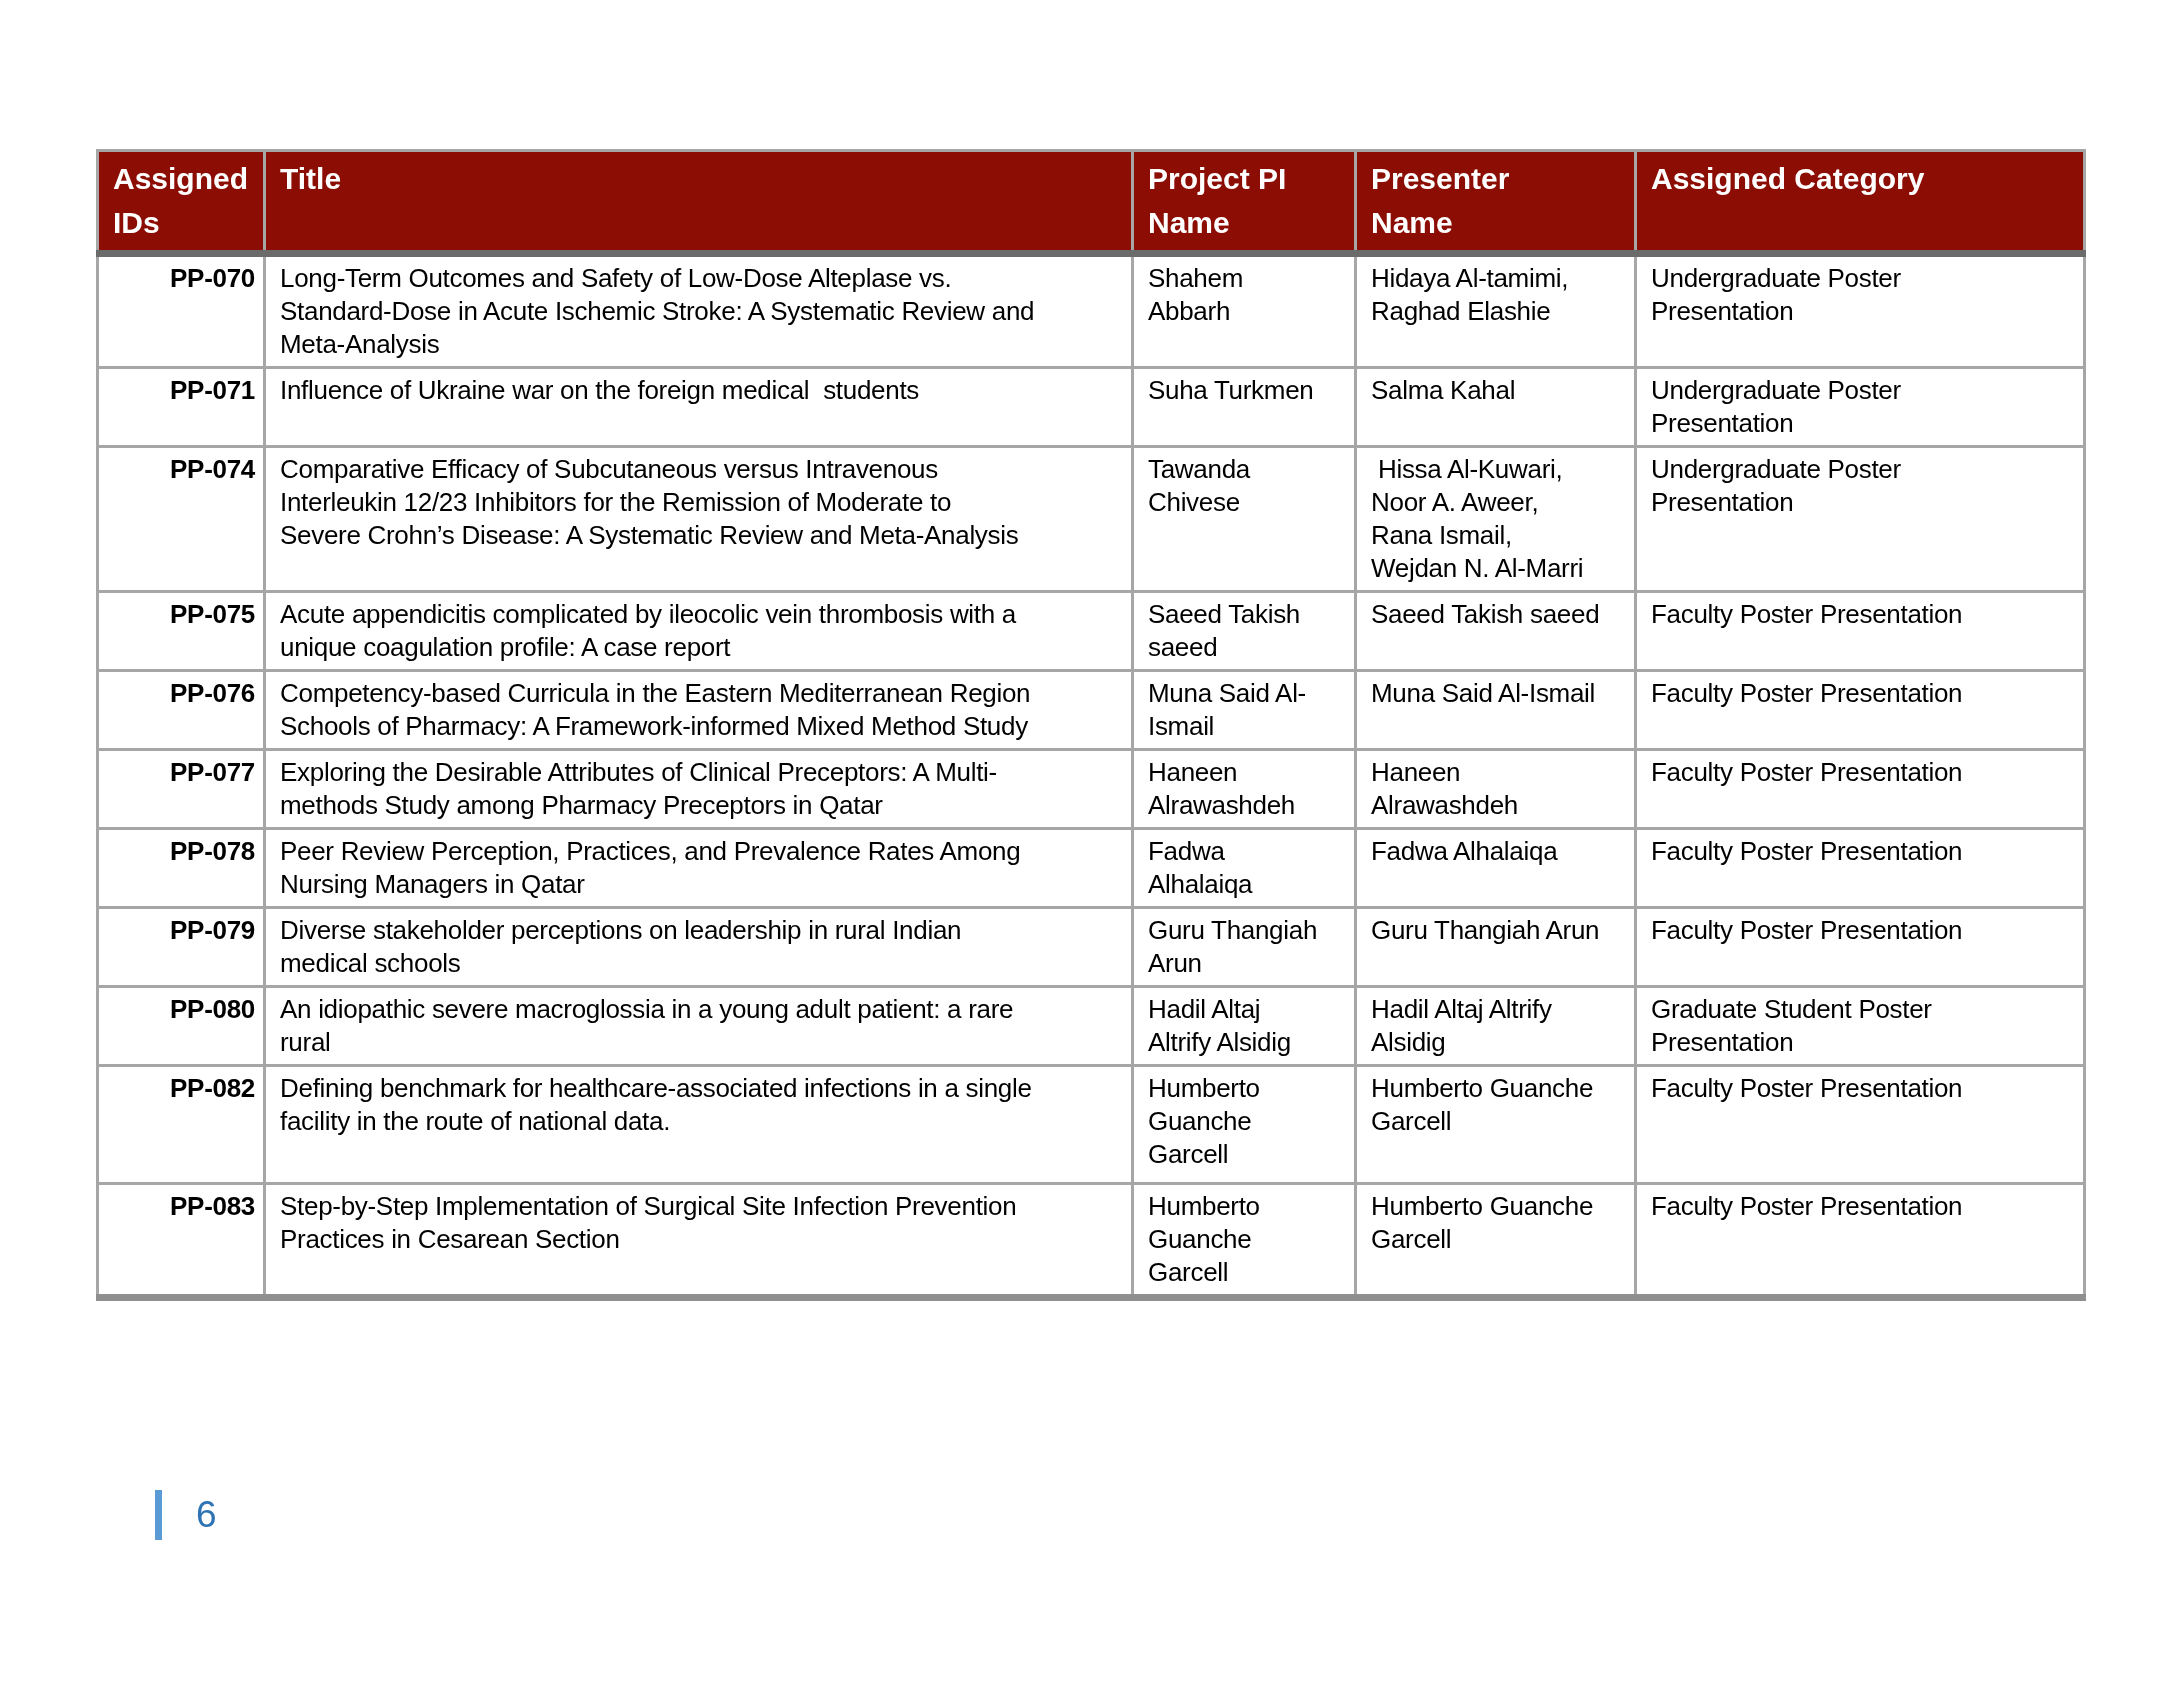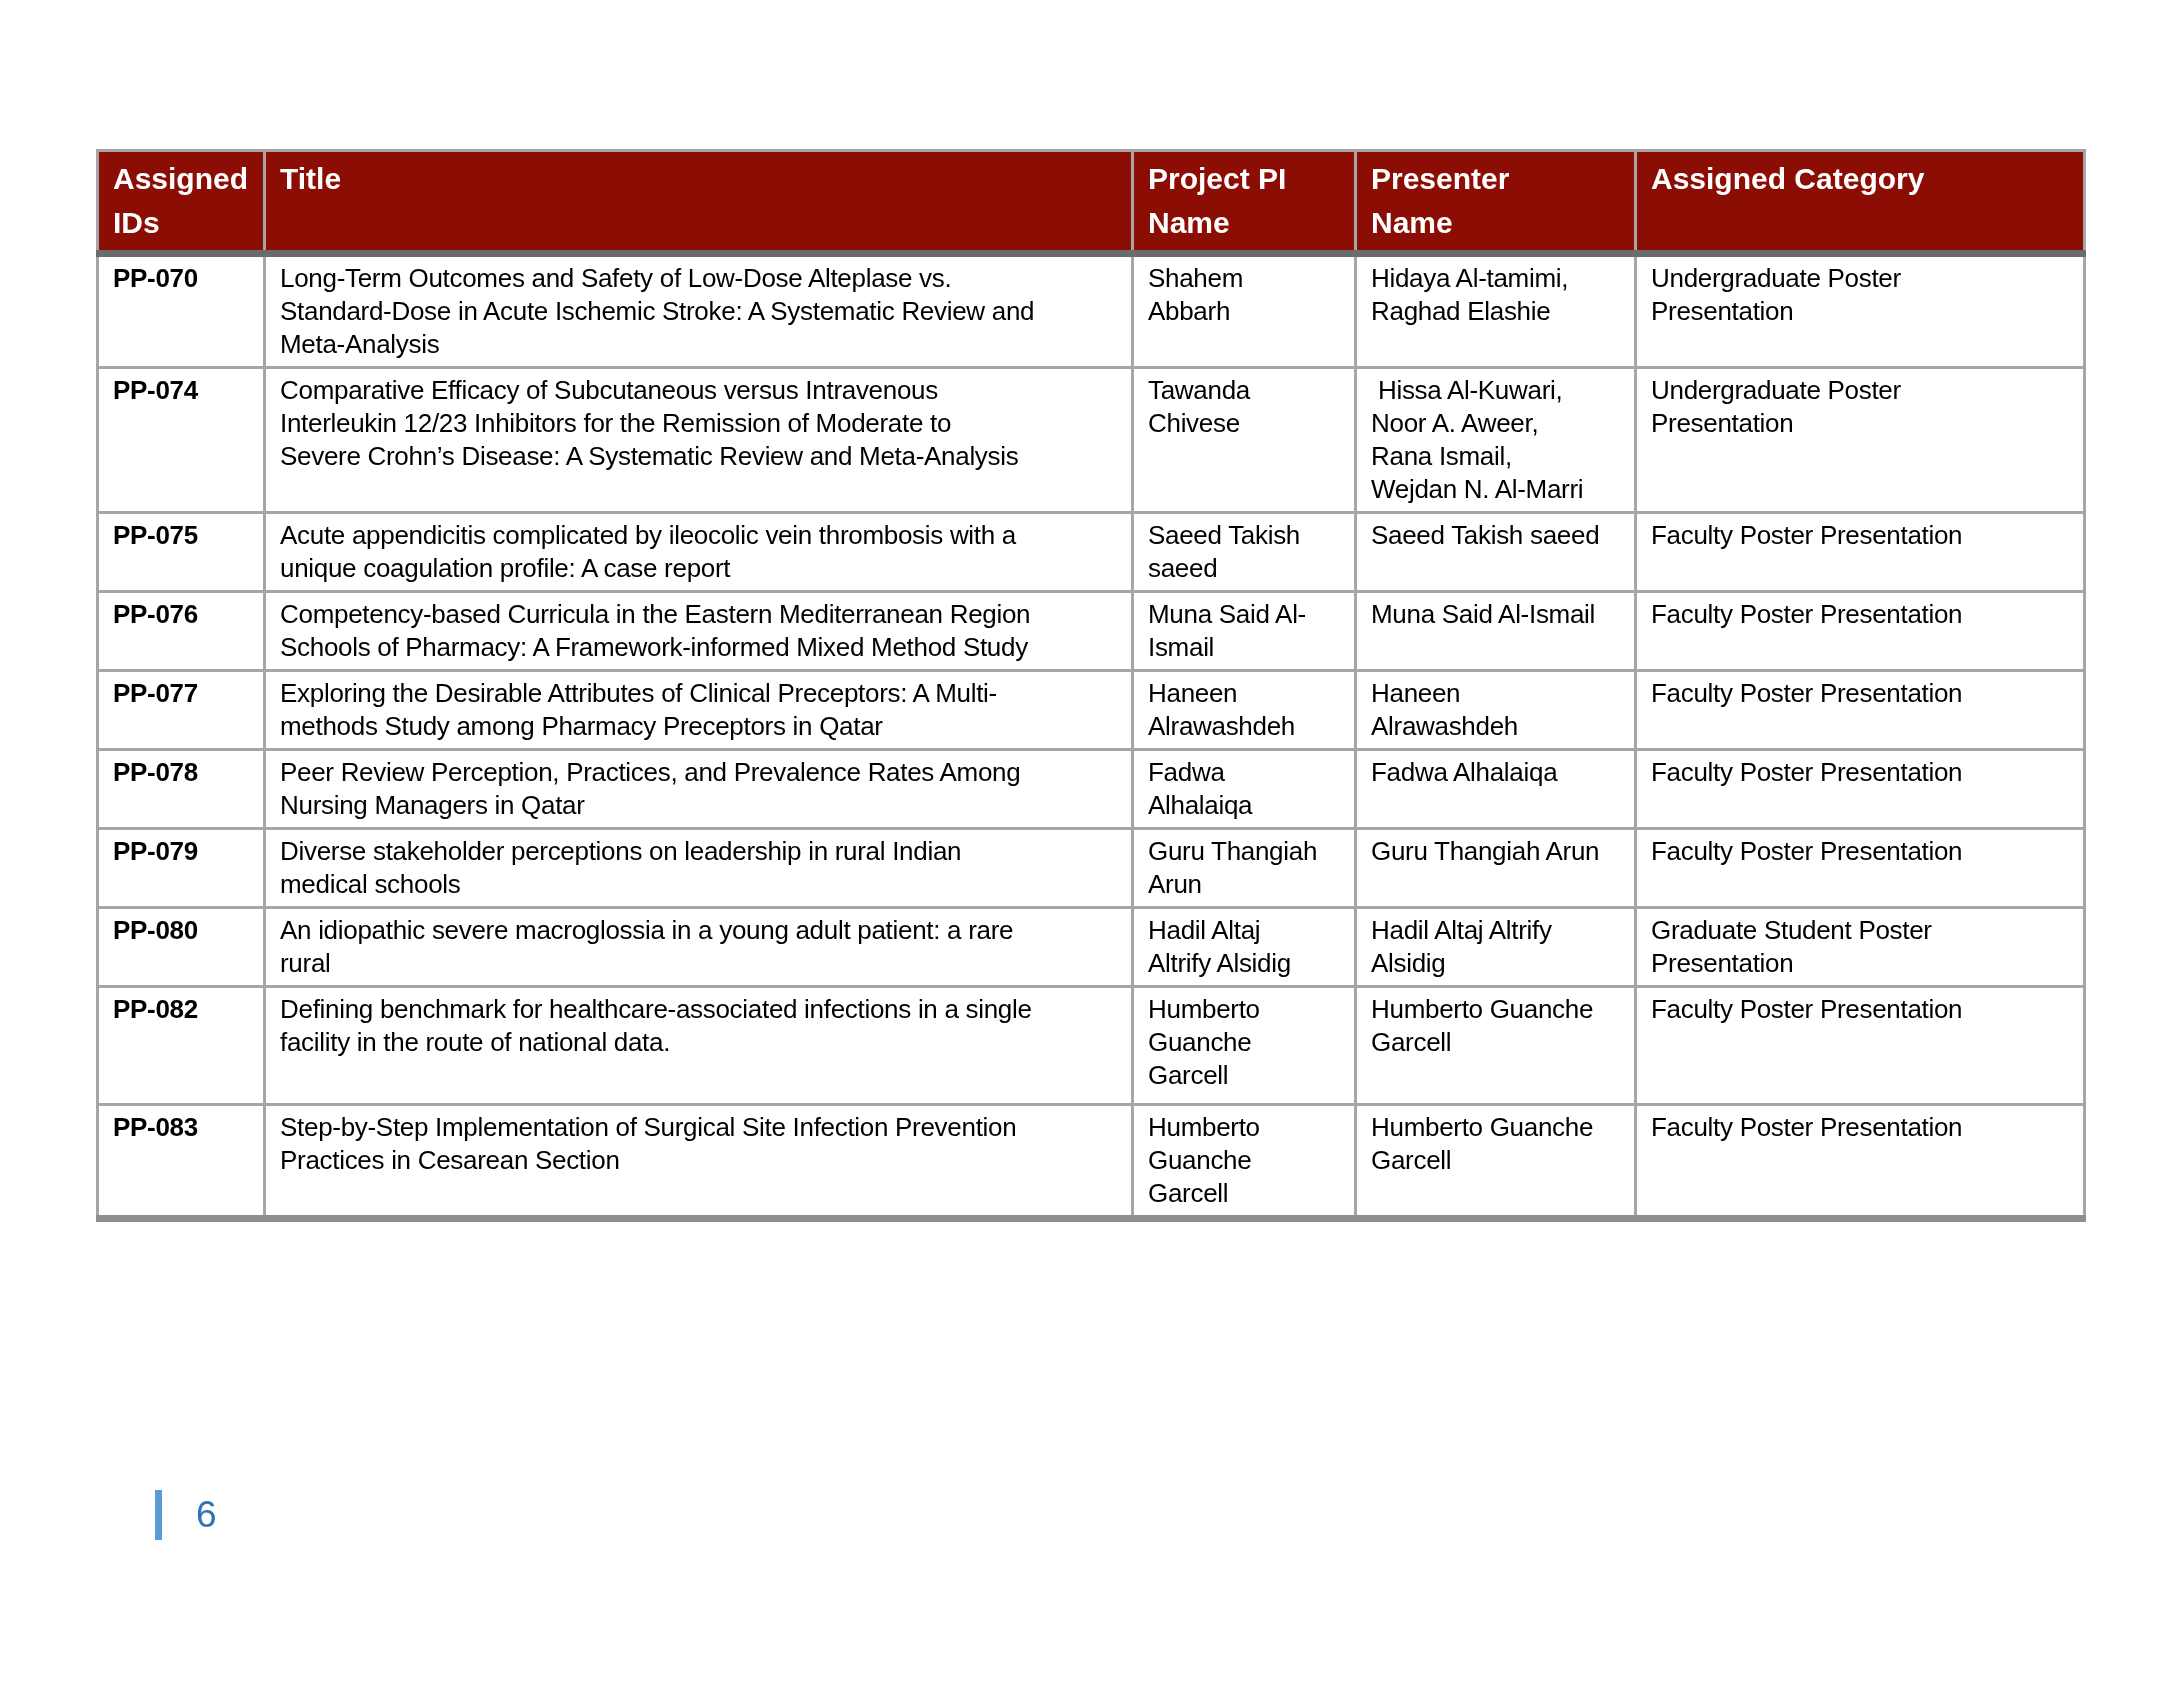--- a/index.html
+++ b/index.html
@@ -45,20 +45,21 @@
   }
   table.ptable td {
     color: #000000;
     font-size: 26px;
     line-height: 33px;
     letter-spacing: -0.3px;
     padding: 5px 8px 5px 14px;
   }
   table.ptable td.idcell {
     font-weight: bold;
+    text-align: right;
   }
   .pagenum {
     position: absolute;
     left: 155px;
     top: 1490px;
     display: flex;
     align-items: flex-start;
   }
   .pagenum .bar {
     display: inline-block;
@@ -104,20 +105,28 @@
         <td>Long-Term Outcomes and Safety of Low-Dose Alteplase vs.
 Standard-Dose in Acute Ischemic Stroke: A Systematic Review and
 Meta-Analysis</td>
         <td>Shahem
 Abbarh</td>
         <td>Hidaya Al-tamimi,
 Raghad Elashie</td>
         <td>Undergraduate Poster
 Presentation</td>
       </tr>
+      <tr style="height:75px">
+        <td class="idcell">PP-071</td>
+        <td>Influence of Ukraine war on the foreign medical  students</td>
+        <td>Suha Turkmen</td>
+        <td>Salma Kahal</td>
+        <td>Undergraduate Poster
+Presentation</td>
+      </tr>
       <tr style="height:118px">
         <td class="idcell">PP-074</td>
         <td>Comparative Efficacy of Subcutaneous versus Intravenous
 Interleukin 12/23 Inhibitors for the Remission of Moderate to
 Severe Crohn’s Disease: A Systematic Review and Meta-Analysis</td>
         <td>Tawanda
 Chivese</td>
         <td> Hissa Al-Kuwari,
 Noor A. Aweer,
 Rana Ismail,

